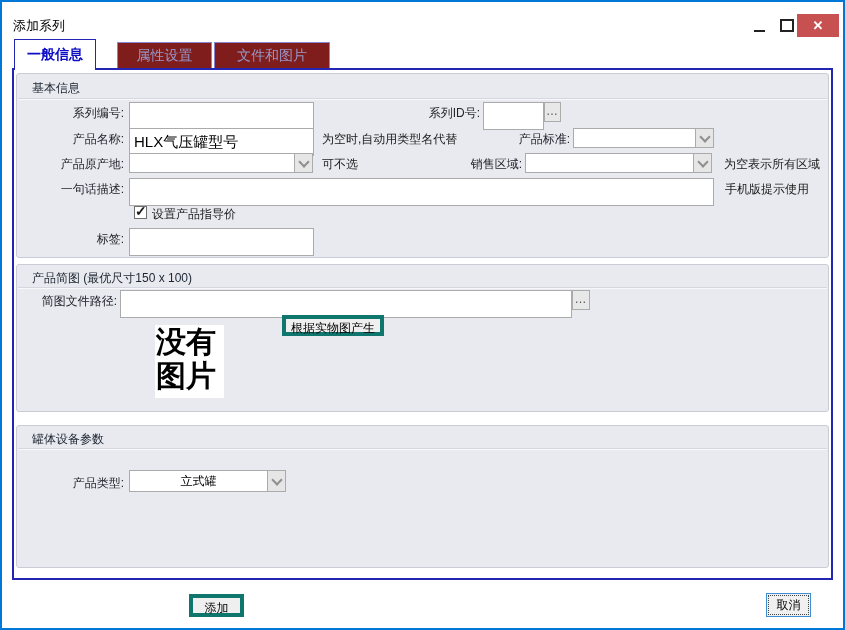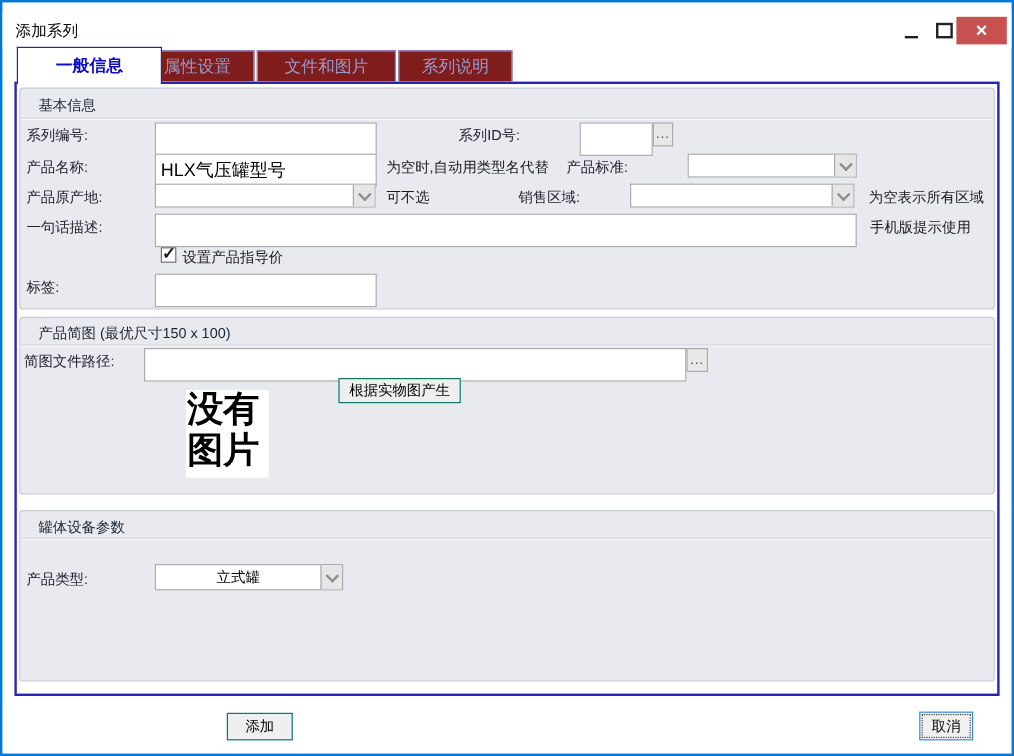--- a/index.html
+++ b/index.html
@@ -9,54 +9,54 @@
   .titlebar{position:absolute;left:0;top:8px;width:100%;height:30px;background:#ffffff;}
   .title-text{position:absolute;left:11px;top:7px;font-size:13px;color:#000;}
   .win-btn{position:absolute;top:4px;height:23px;display:flex;align-items:center;justify-content:center;cursor:default;}
   .btn-min{left:744px;width:26px;}
   .btn-min .bar{width:11px;height:2px;background:#222;margin-top:10px;}
   .btn-max{left:772px;width:26px;}
   .btn-max .sq{width:10px;height:9px;border:2px solid #222;}
   .btn-close{left:795px;width:42px;background:#C75050;color:#fff;font-size:13px;font-weight:bold;}
   
   .tab{position:absolute;box-sizing:border-box;text-align:center;font-size:14px;cursor:default;}
-  .tab-active{left:12px;top:37px;width:121px;height:31px;background:#ffffff;
+  .tab-active{left:12px;top:37px;width:82px;height:31px;background:#ffffff;
     border:1px solid #2525B4;border-bottom:none;z-index:6;color:#0D0DC6;font-weight:bold;line-height:29px;}
   .tab-idle{top:40px;height:26px;background:#7f1d1d;border:1px solid #8787CF;border-bottom:none;
     color:#9898CA;line-height:25px;z-index:1;}
   .tab2{left:115px;width:95px;}
   .tab3{left:212px;width:116px;}
   .tab4{left:330px;width:95px;}
   
   .page{position:absolute;left:10px;top:66px;width:821px;height:512px;box-sizing:border-box;
     border:2px solid #2525B4;background:#ffffff;z-index:2;}
   
   .grp{position:absolute;box-sizing:border-box;background:#E9EAEF;border:1px solid #C8CCD7;border-radius:3px;z-index:3;}
   .g1{left:14px;top:71px;width:813px;height:185px;}
   .g2{left:14px;top:262px;width:813px;height:148px;}
   .g3{left:14px;top:423px;width:813px;height:143px;}
   .grp-cap{position:absolute;font-size:12px;color:#1A2430;z-index:4;}
   .grp-sep{position:absolute;width:809px;height:1px;background:#D4D7E0;border-bottom:1px solid #F7F8FA;z-index:4;}
   
-  .lbl{position:absolute;font-size:12px;color:#23232D;text-align:left;z-index:4;}
+  .lbl{position:absolute;font-size:12px;color:#23232D;text-align:right;z-index:4;}
   .note{position:absolute;font-size:12px;color:#1A1A1A;z-index:4;}
   .inp{position:absolute;box-sizing:border-box;height:28px;background:#fff;border:1px solid #ABABAB;
     font-size:15px;color:#000;padding:0 4px;z-index:4;font-family:"Liberation Sans",sans-serif;}
   .combo{position:absolute;box-sizing:border-box;height:20px;background:#fff;border:1px solid #ABABAB;z-index:4;}
   .combo .btn{position:absolute;right:0;top:0;bottom:0;width:17px;background:#E6E6E6;border-left:1px solid #ABABAB;
     display:flex;align-items:center;justify-content:center;}
   .chev{width:6px;height:6px;border-right:2px solid #8F8F8F;border-bottom:2px solid #8F8F8F;
     transform:rotate(45deg);margin-top:-3px;}
   .combo .val{position:absolute;left:0;right:18px;top:0;bottom:0;font-size:12px;color:#000;
     line-height:18px;}
   .ellip{position:absolute;box-sizing:border-box;height:20px;background:#E8E8E8;border:1px solid #ABABAB;
     font-size:12px;color:#555;text-align:center;line-height:16px;z-index:4;cursor:default;letter-spacing:1px;}
   .chk{position:absolute;width:13px;height:13px;box-sizing:border-box;background:#fff;border:1px solid #6E6E6E;z-index:4;}
   .chk .mark{position:absolute;left:0px;top:-4px;font-size:14px;font-weight:bold;color:#1A1A1A;}
-  .pushbtn{position:absolute;box-sizing:border-box;background:#EFEFEF;border:1px solid #0f766e;
+  .pushbtn{position:absolute;box-sizing:border-box;background:#EFEFEF;border:4px solid #0f766e;
     font-size:12px;color:#000;text-align:center;z-index:4;cursor:default;}
   .imgbox{position:absolute;left:153px;top:323px;width:69px;height:73px;background:#fff;z-index:4;
     font-family:"DejaVu Serif",serif;font-weight:bold;font-size:30px;line-height:34px;color:#000;
     text-align:left;padding-left:1px;box-sizing:border-box;}
   
   .btn-add{left:187px;top:592px;width:55px;height:23px;line-height:21px;}
   .btn-cancel{position:absolute;left:764px;top:591px;width:45px;height:24px;box-sizing:border-box;
     background:#F0F0F0;border:1px solid #3C8FD4;z-index:4;text-align:center;cursor:default;padding-left:32px;}
   .btn-cancel .focus{position:absolute;left:1px;top:1px;right:1px;bottom:1px;border:1px dotted #444;
     font-size:12px;color:#000;line-height:19px;}
@@ -75,21 +75,20 @@
         <div class="sq"></div>
       </div>
     <div class="win-btn btn-close">
         <span>✕</span>
       </div>
   </div>
 
   <div class="tab tab-active">一般信息</div>
   <div class="tab tab-idle tab2">属性设置</div>
   <div class="tab tab-idle tab3">文件和图片</div>
-  <div class="tab tab-idle tab4">系列说明</div>
 
   <div class="page"></div>
 
   <div class="grp g1"></div>
   <div class="grp-cap" style="left:30px;top:78px;">基本信息</div>
   <div class="grp-sep" style="left:16px;top:96px;"></div>
 
   <div class="lbl" style="left:20px;top:103px;width:102px;">系列编号:</div>
   <input class="inp" style="left: 127px; top: 100px; width: 185px;" value="">
   <div class="lbl" style="left:380px;top:103px;width:98px;">系列ID号:</div>

